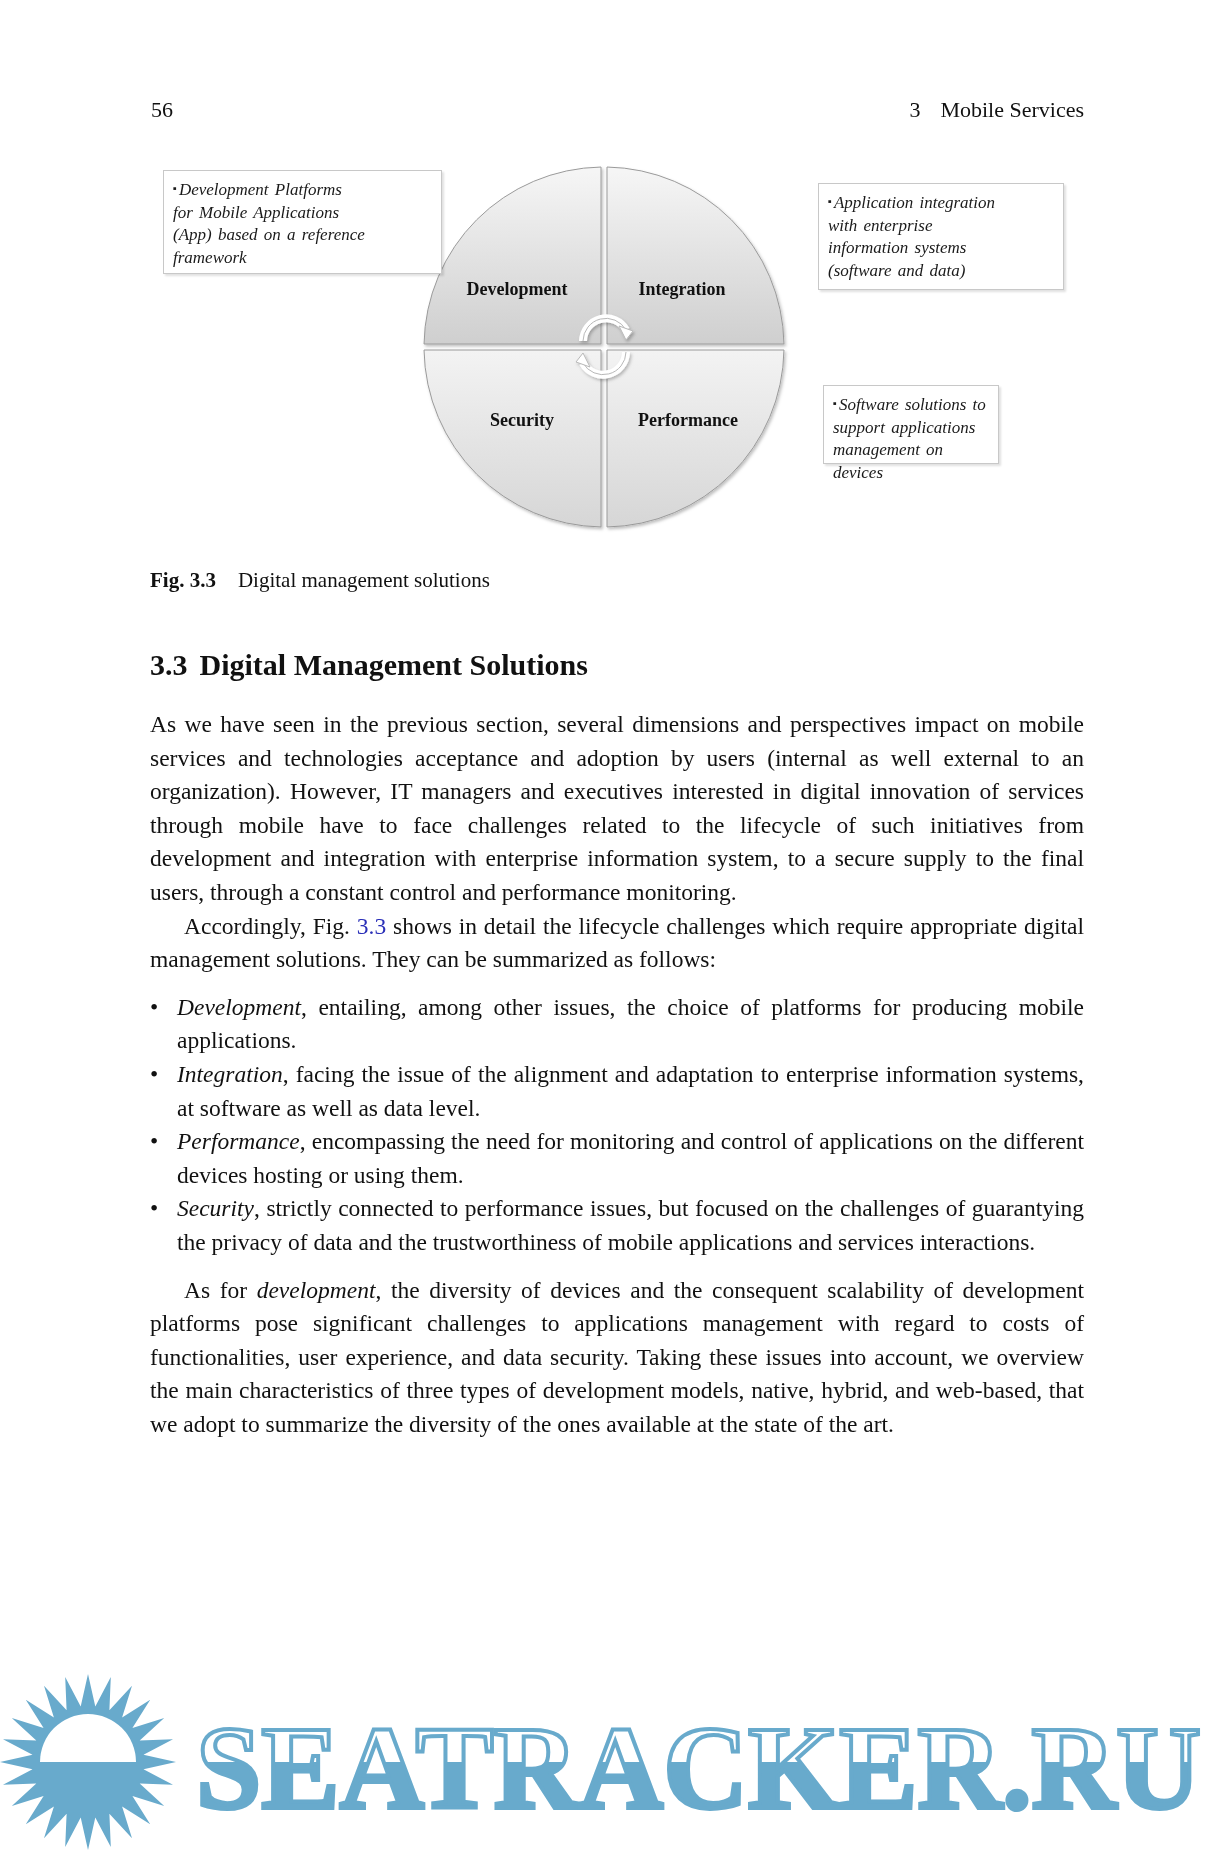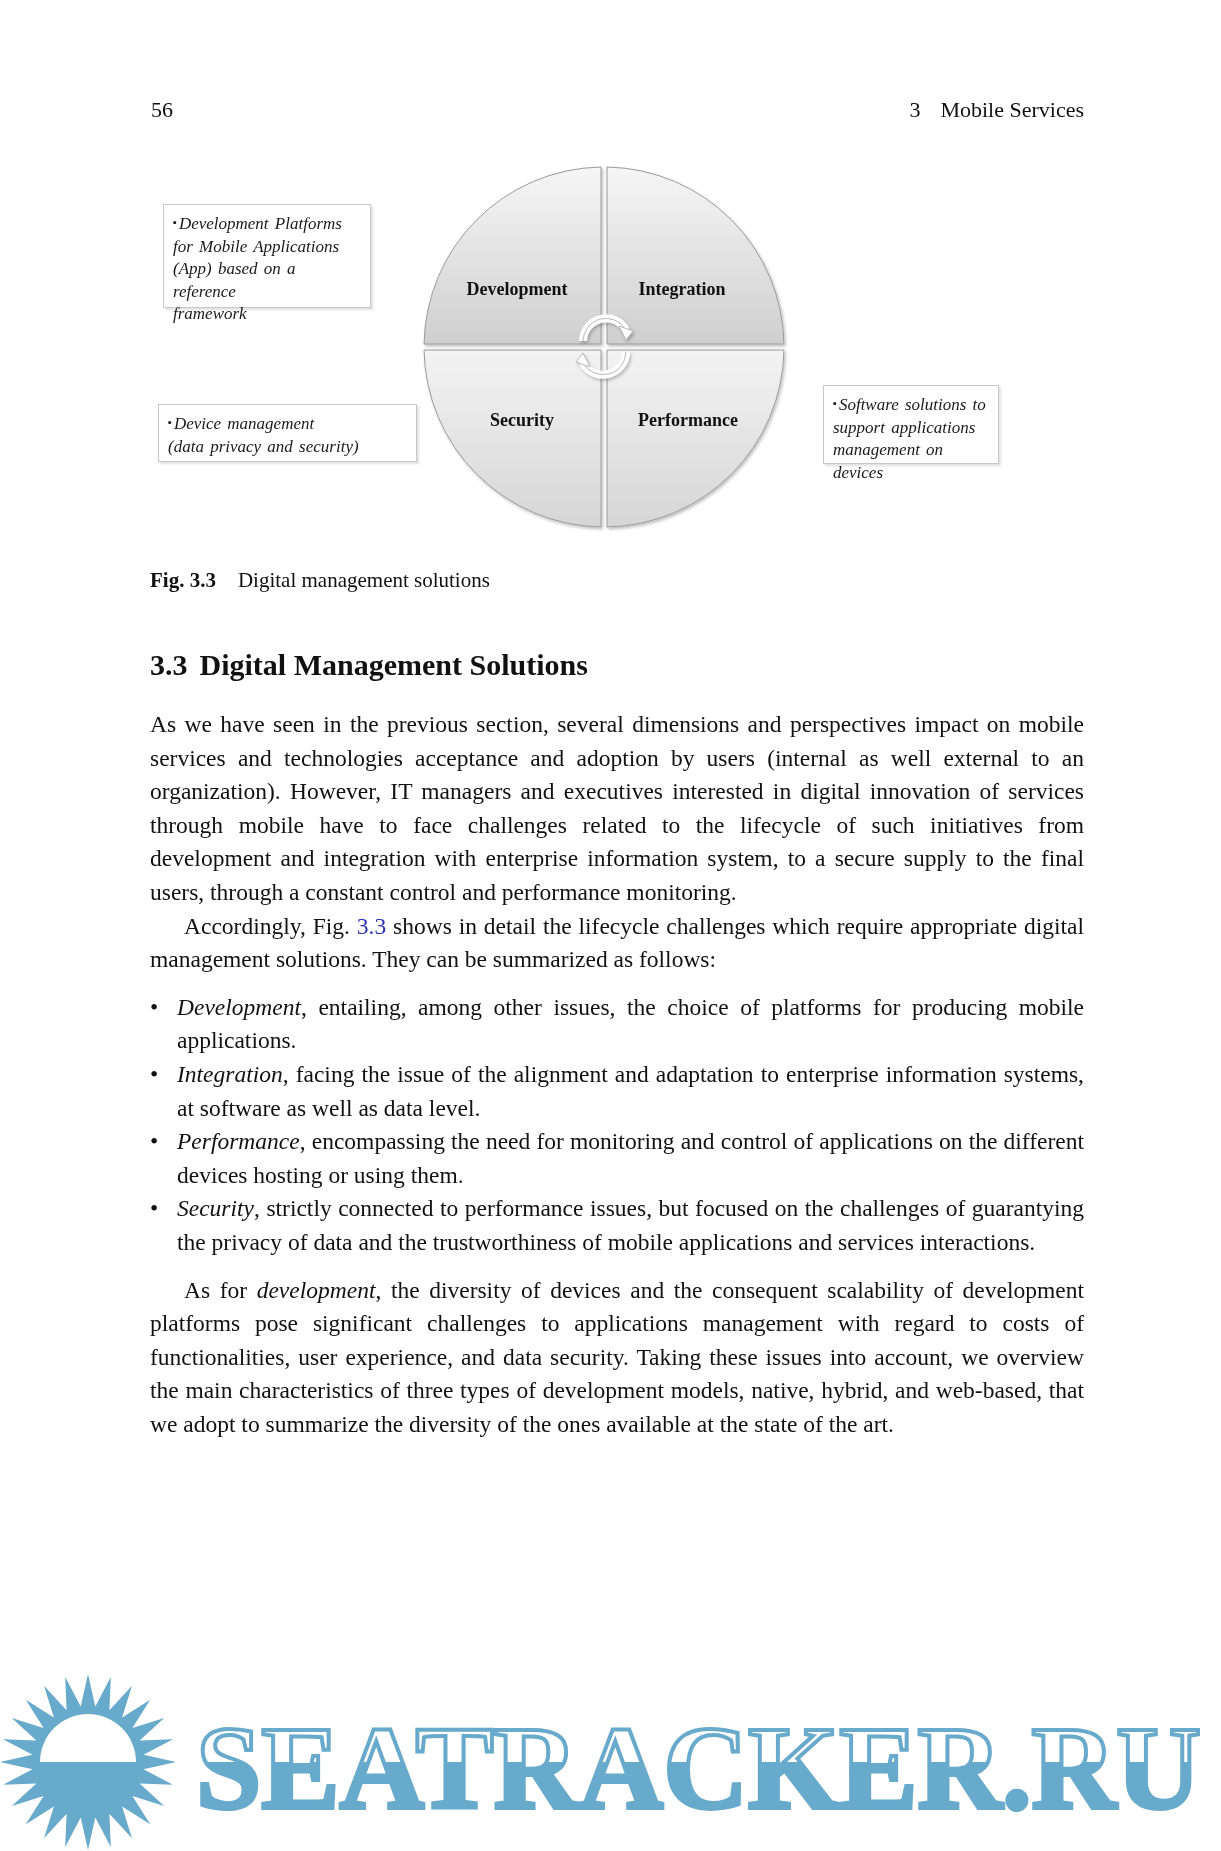--- a/index.html
+++ b/index.html
@@ -74,32 +74,34 @@
       <path d="M626 352 A23 23 0 0 1 583 363" fill="none" stroke="#b8b8b8" stroke-width="1"></path>
       <polygon points="590,367 576,362 583,353" fill="#ffffff" stroke="#b8b8b8" stroke-width="1"></polygon>
     </g>
   </svg>
 
   <div class="quad-label" style="left:517px;top:289px">Development</div>
   <div class="quad-label" style="left:682px;top:289px">Integration</div>
   <div class="quad-label" style="left:522px;top:420px">Security</div>
   <div class="quad-label" style="left:688px;top:420px">Performance</div>
 
-  <div class="callout" style="left:163px;top:204px;width:208px;height:104px">
+  <div class="callout" style="left:163px;top:170px;width:279px;height:104px">
     <div><span class="sq">▪</span><span>Development Platforms</span></div>
     <div>for Mobile  Applications</div>
     <div>(App) based  on a reference</div>
     <div>framework</div>
   </div>
 
+  <div class="callout" style="left:818px;top:183px;width:246px;height:107px">
+    <div><span class="sq">▪</span><span>Application   integration</span></div>
+    <div>with  enterprise</div>
+    <div>information   systems</div>
+    <div>(software and data)</div>
+  </div>
 
-  <div class="callout" style="left:158px;top:404px;width:259px;height:58px">
-    <div><span class="sq">▪</span><span>Device  management</span></div>
-    <div>(data  privacy   and security)</div>
-  </div>
 
   <div class="callout" style="left:823px;top:385px;width:176px;height:79px">
     <div><span class="sq">▪</span><span>Software solutions to</span></div>
     <div>support applications</div>
     <div>management  on devices</div>
   </div>
 </div>
 
 <div class="abs" id="caption">
   <b>Fig. 3.3</b><span>Digital management solutions</span>

